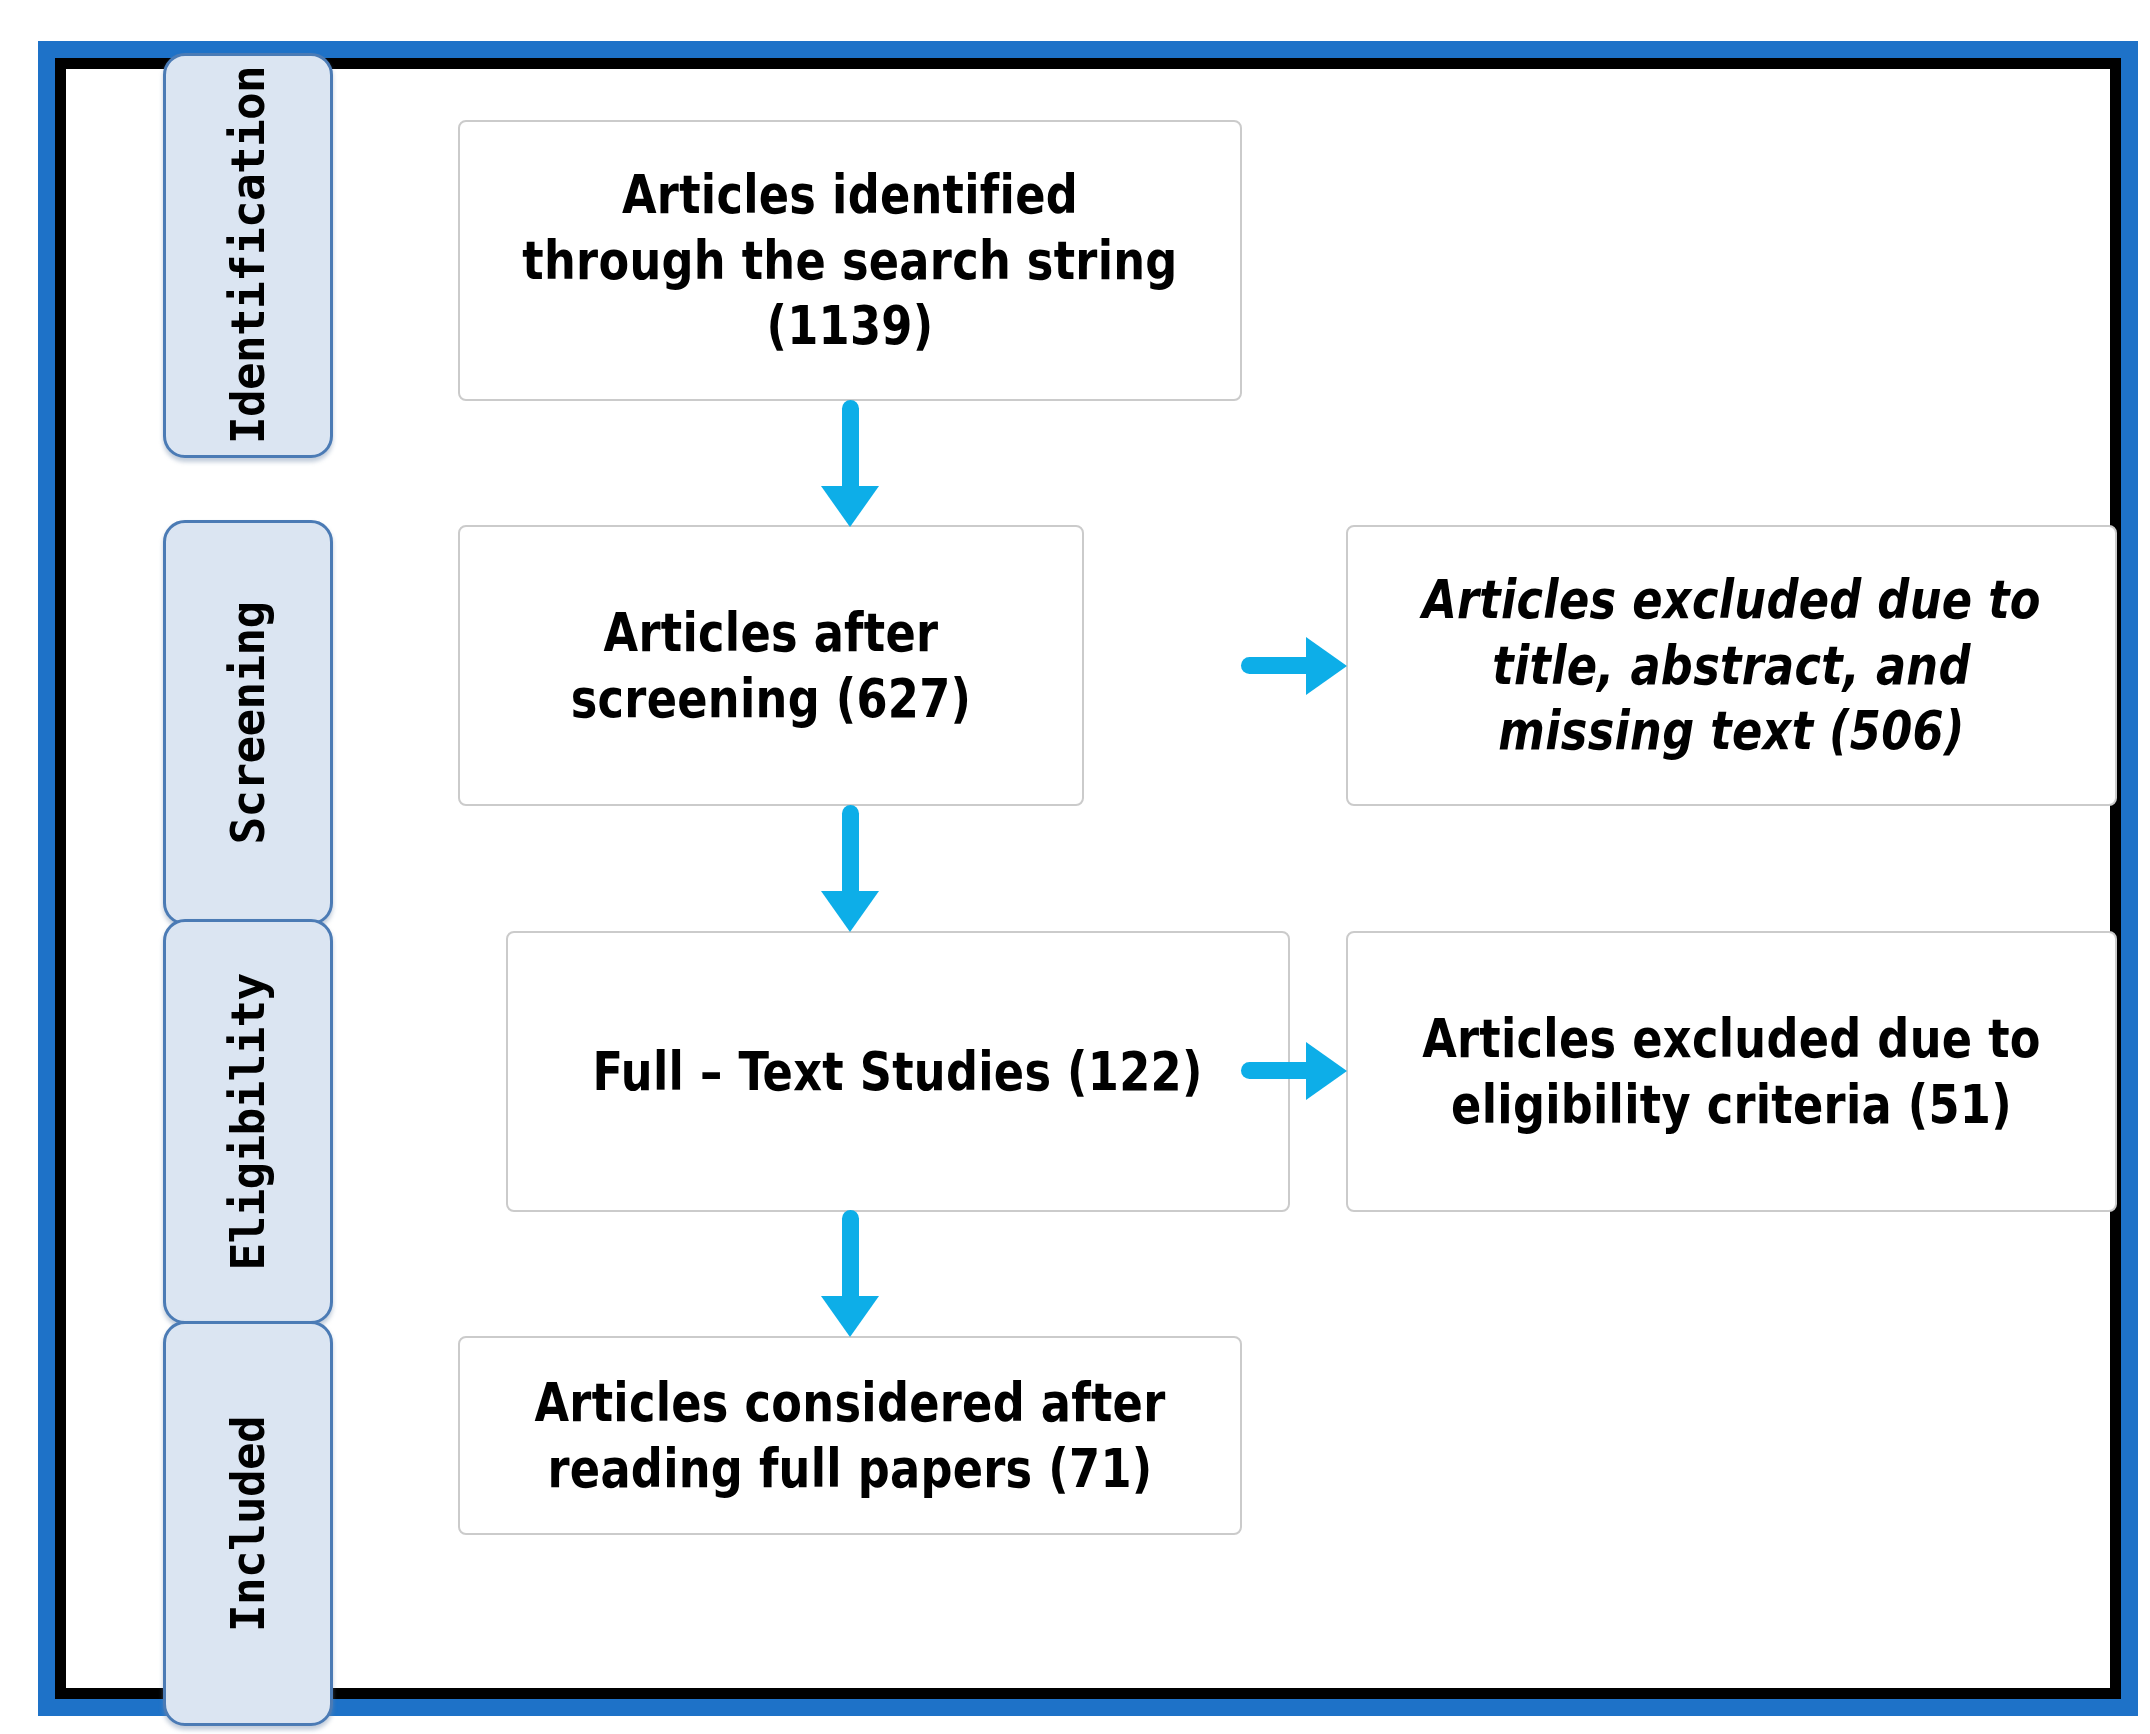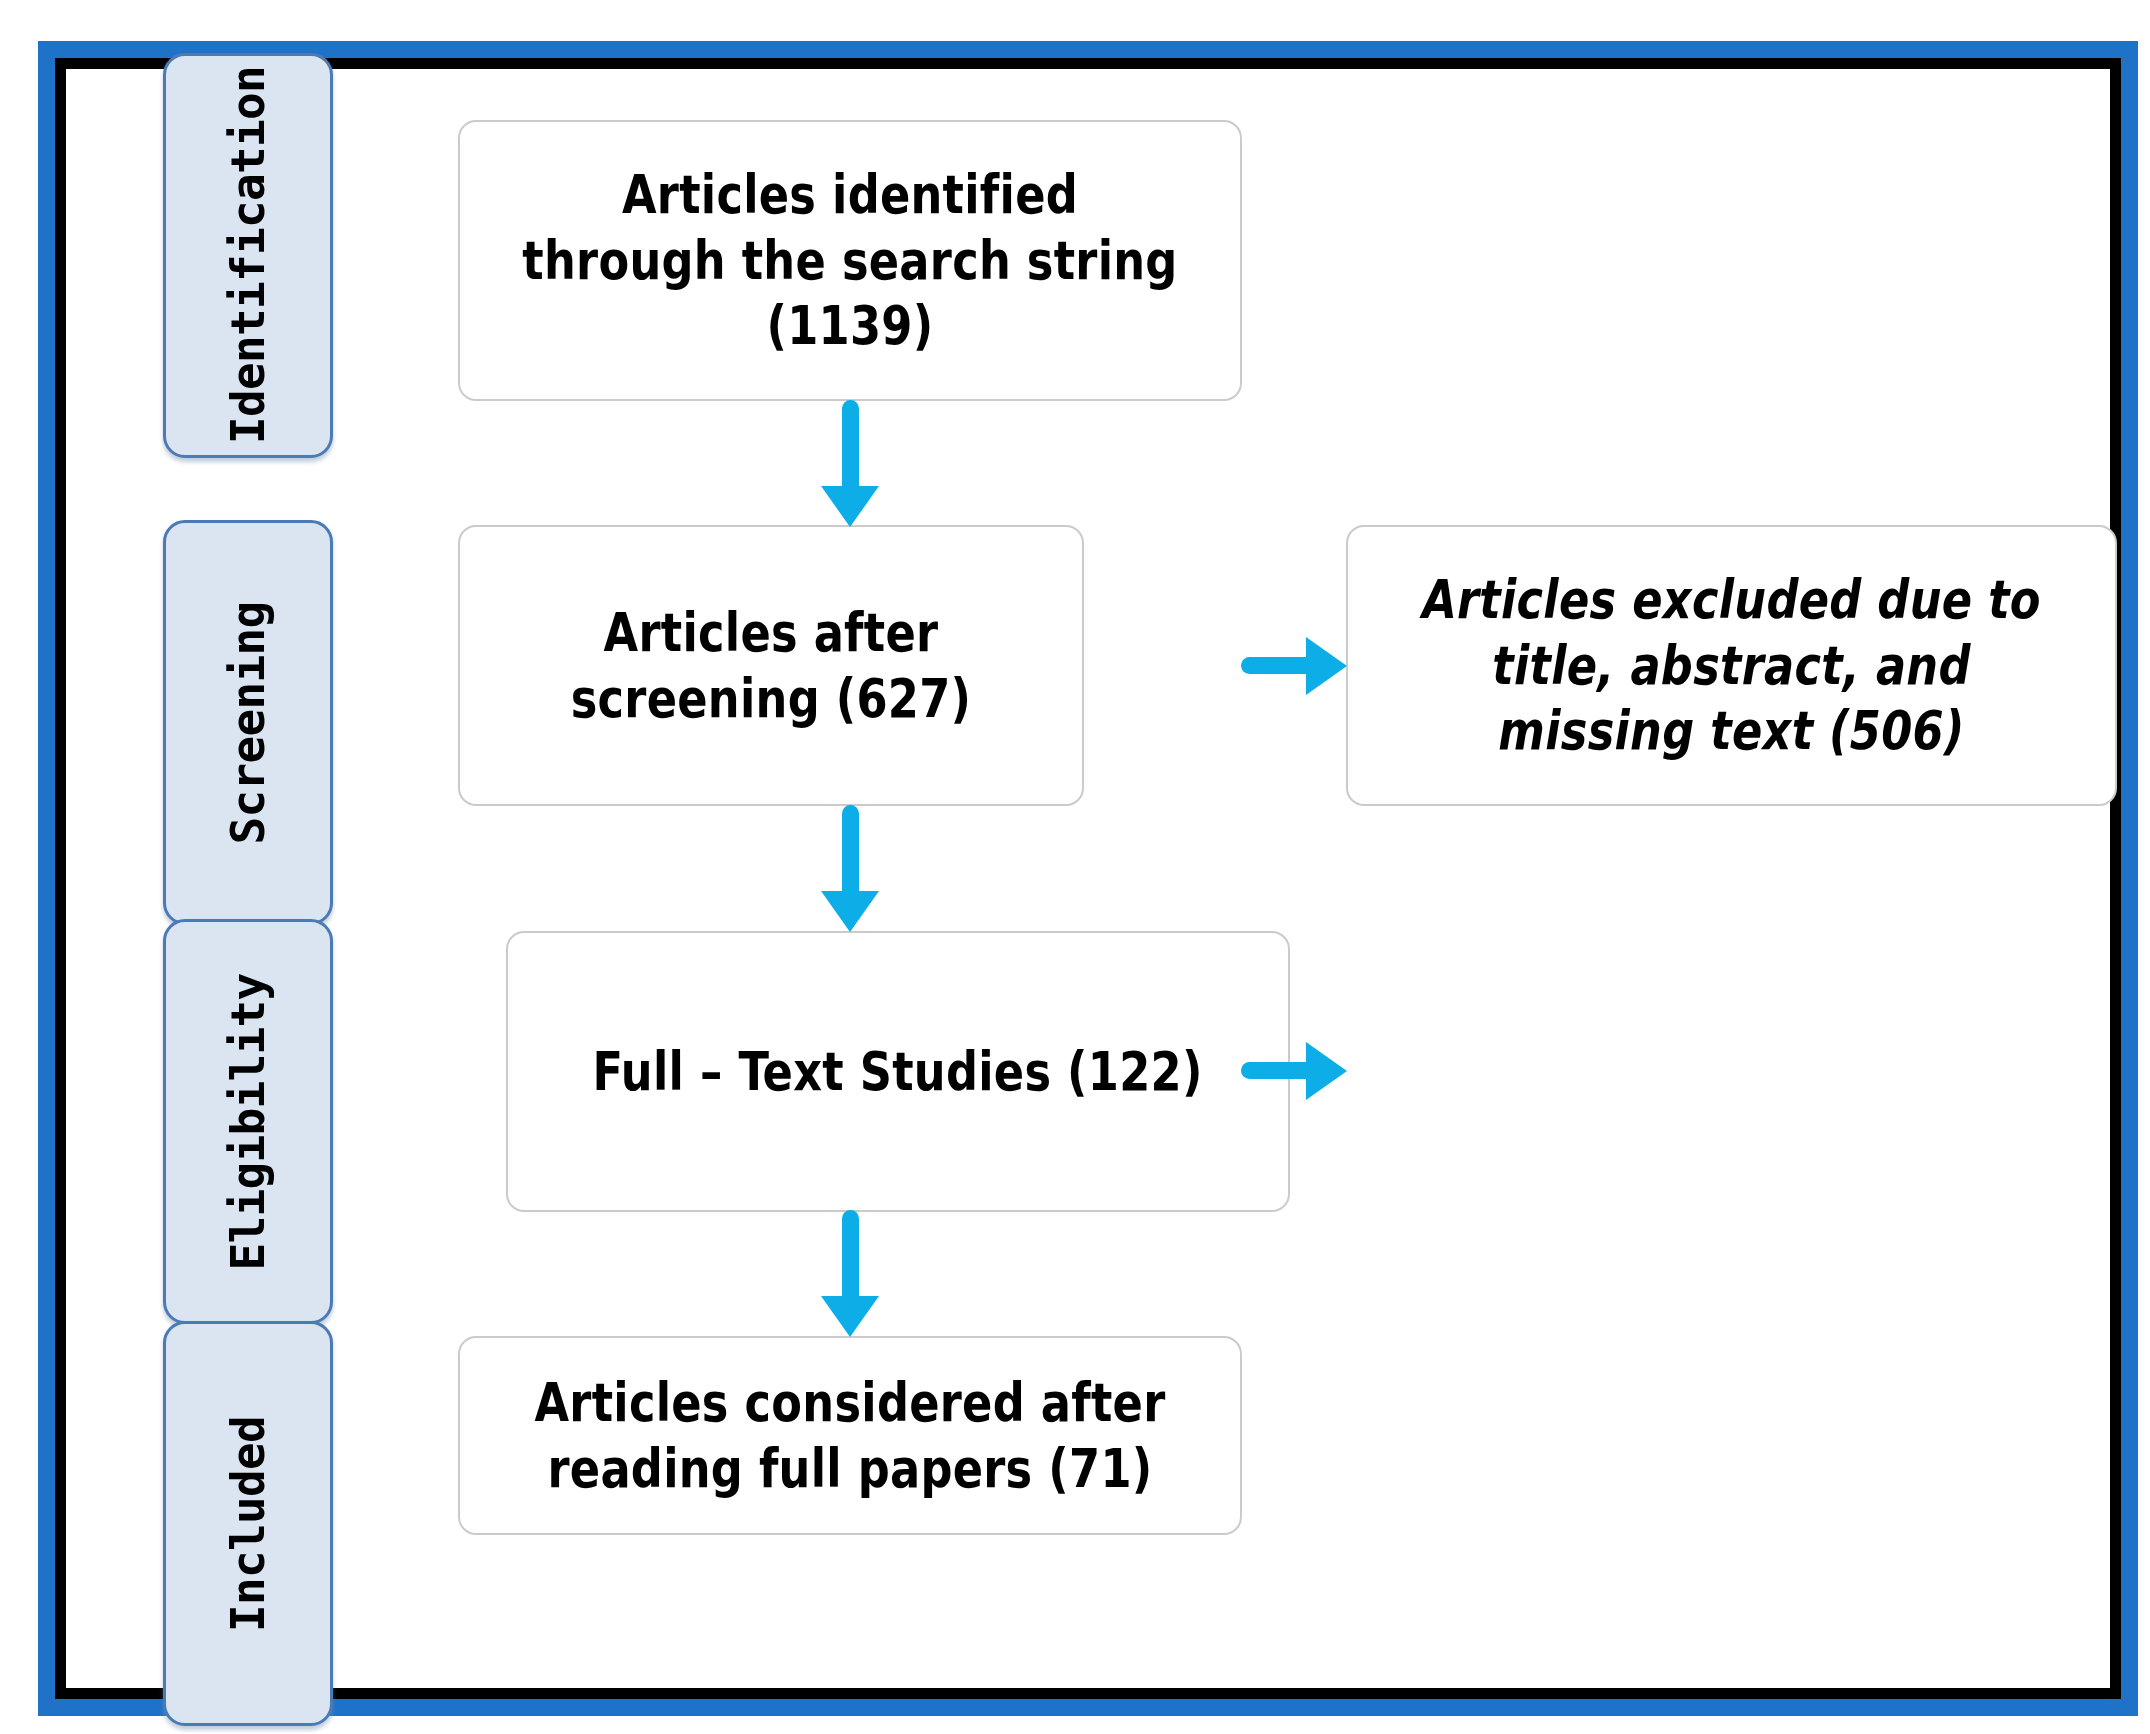--- a/index.html
+++ b/index.html
@@ -73,21 +73,21 @@
     color: #000000;
     line-height: 1;
   }
 
   
   .flow-box {
     position: absolute;
     box-sizing: border-box;
     background: #ffffff;
     border: 2.6px solid #CBCBCB;
-    border-radius: 18px;
+    border-radius: 8px;
     display: flex;
     align-items: center;
     justify-content: center;
     padding: 16px 26px;
   }
   .flow-box .btext {
     font-family: "Liberation Sans Narrow", "DejaVu Sans Condensed", "Liberation Sans", sans-serif;
     font-weight: bold;
     font-size: 54px;
     line-height: 1.22;
@@ -183,20 +183,23 @@
         </div>
 
         <div class="flow-box" style="left:392px; top:1267px; width:784px; height:199px;">
           <span class="btext">Articles considered after reading full papers (71)</span>
         </div>
 
         <div class="flow-box" style="left:1280px; top:456px; width:771px; height:281px;font-style:italic;">
           <span class="btext">Articles excluded due to title, abstract, and missing text (506)</span>
         </div>
 
+        <div class="flow-box" style="left:1280px; top:862px; width:771px; height:281px;">
+          <span class="btext">Articles excluded due to eligibility criteria (51)</span>
+        </div>
 
         <div class="arrow-v" style="left:745px; top:331px; width:78px; height:127px;">
           <div class="shaft" style="height:86px;"></div>
           <div class="head"></div>
         </div>
 
         <div class="arrow-h" style="left:1175px; top:564px; width:106px; height:65px;">
           <div class="shaft" style="width:65px;"></div>
           <div class="head"></div>
         </div>

